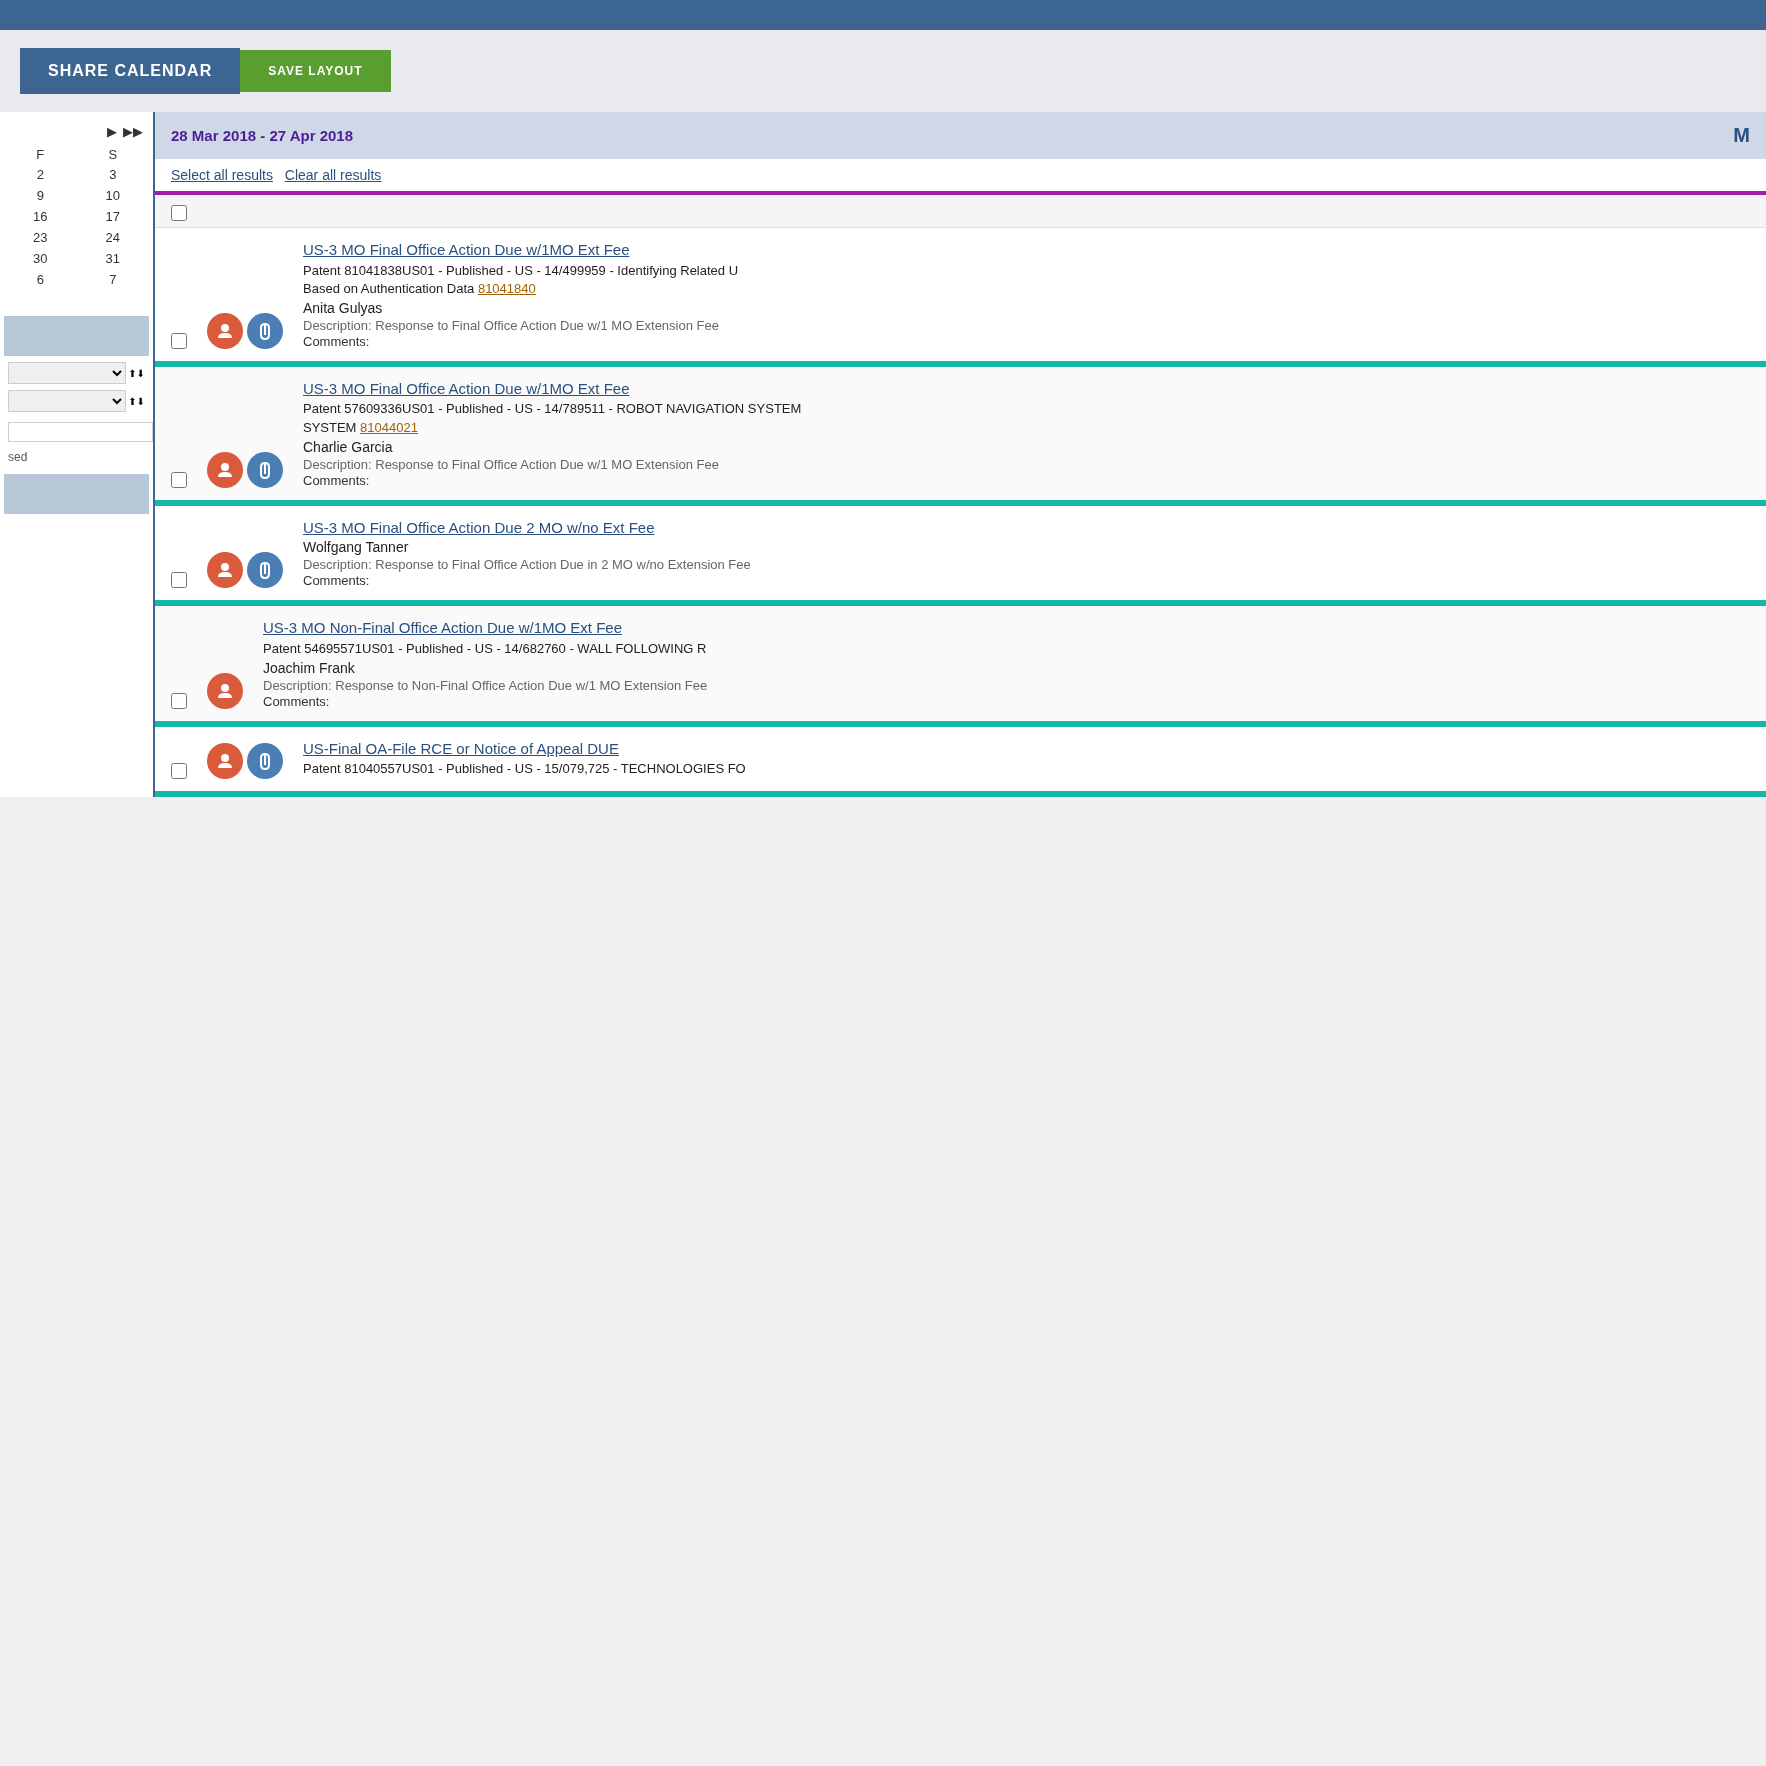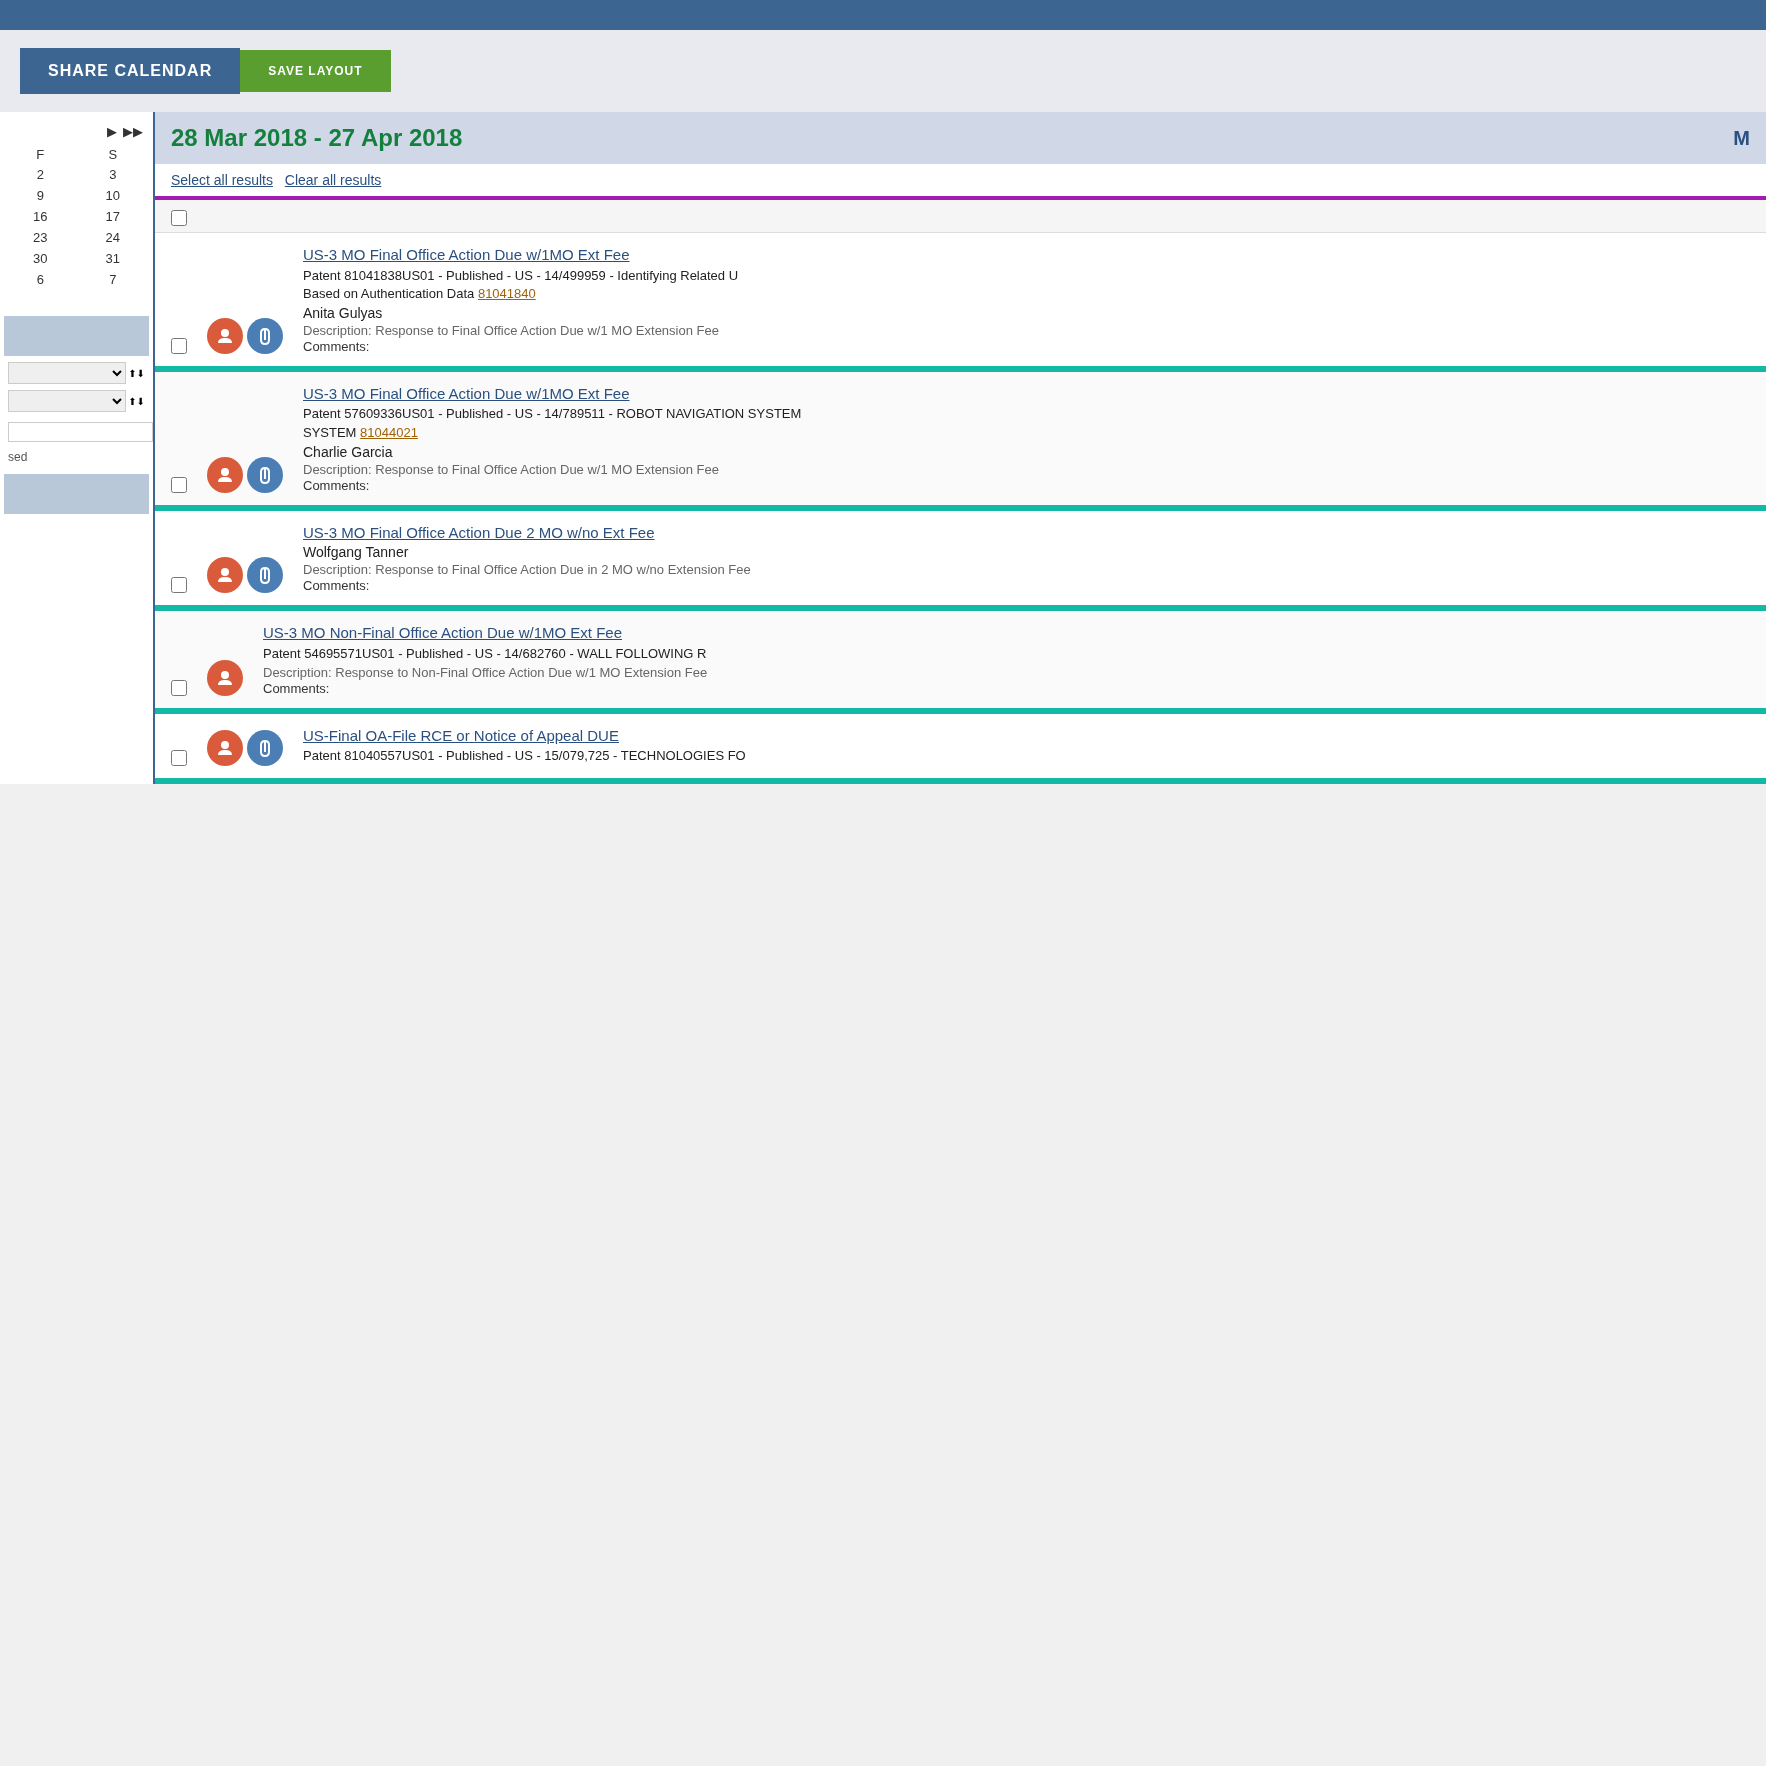--- a/index.html
+++ b/index.html
@@ -137,22 +137,22 @@
 
     .date-range-header {
       background: #d0d8e8;
       padding: 12px 16px;
       display: flex;
       justify-content: space-between;
       align-items: center;
     }
 
     .date-range-title {
-      color: #15803d;
-      font-size: 24px;
+      color: #4c1d95;
+      font-size: 15px;
       font-weight: bold;
     }
 
     .date-range-right {
       color: #2a5080;
       font-size: 20px;
       font-weight: bold;
     }
 
     .results-controls {
@@ -424,20 +424,21 @@
             <div class="icon-circle icon-orange">
               <svg width="20" height="20" viewBox="0 0 20 20">
                 <circle cx="10" cy="7" r="4" fill="white"></circle>
                 <path d="M3 17 Q3 12 10 12 Q17 12 17 17" fill="white"></path>
               </svg>
             </div>
           </div>
           <div class="event-details">
             <div class="event-title">US-3 MO Non-Final Office Action Due w/1MO Ext Fee</div>
             <div class="event-patent">Patent 54695571US01 - Published - US - 14/682760 - WALL FOLLOWING R</div>
+            <div class="event-assignee">Joachim Frank</div>
             <div class="event-description">Description: Response to Non-Final Office Action Due w/1 MO Extension Fee</div>
             <div class="event-comments">Comments:</div>
           </div>
         </div>
         <div class="event-item">
           <input type="checkbox" class="event-checkbox" style="">
           <div class="event-icons">
             <div class="icon-circle icon-orange">
               <svg width="20" height="20" viewBox="0 0 20 20">
                 <circle cx="10" cy="7" r="4" fill="white"></circle>

